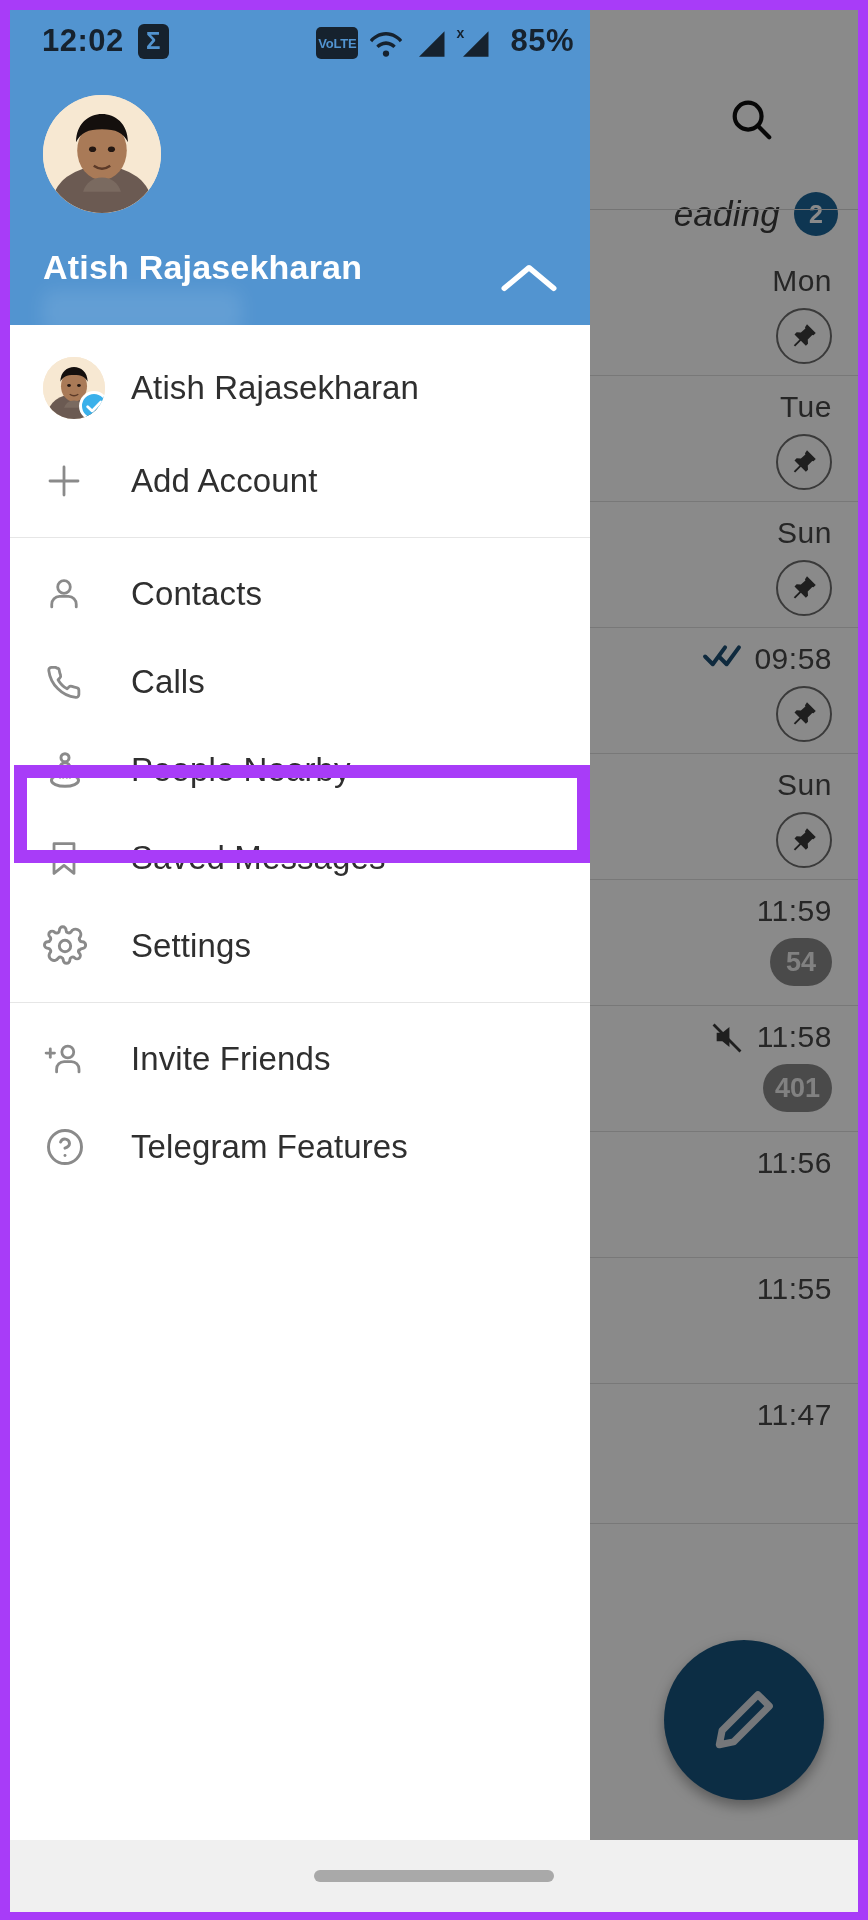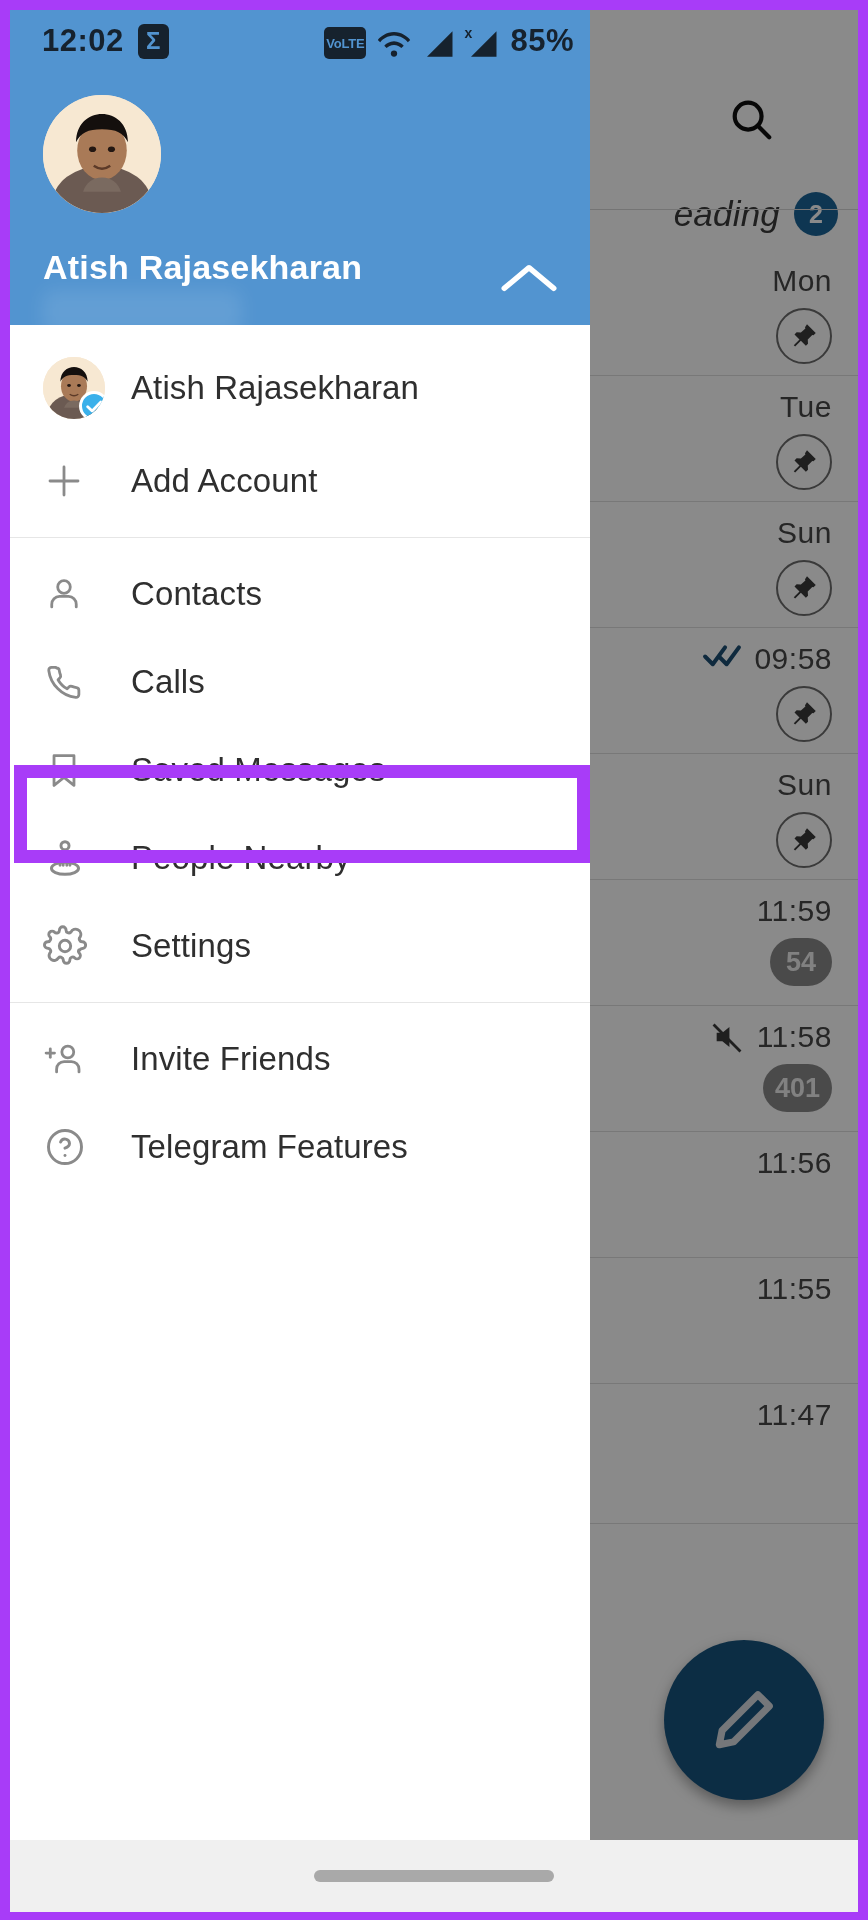--- a/index.html
+++ b/index.html
@@ -412,21 +412,21 @@
             <svg width="34" height="30" viewBox="0 0 22 20" fill="#16222e">
               <path d="M20 1.5v17H3z"></path>
             </svg>
           </span>
           <span class="sb-ic" style="position:relative;">
             <svg width="34" height="30" viewBox="0 0 22 20" fill="#16222e">
               <path d="M20 1.5v17H3z"></path>
             </svg>
             <span style="position:absolute;left:-2px;top:-4px;font-size:14px;font-weight:bold;color:#16222e;">x</span>
           </span>
-          <span class="sb-time" style="">85%</span>
+          <span class="sb-time" style="margin-left:8px;">85%</span>
         </span>
       </div>
 
       <div class="hdr-avatar">
         <svg class="face" viewBox="0 0 100 100" preserveAspectRatio="none">
           <rect width="100" height="100" fill="#f7e8d2"></rect>
           <ellipse cx="50" cy="92" rx="42" ry="32" fill="#6b5a52"></ellipse>
           <ellipse cx="50" cy="47" rx="21" ry="25" fill="#a97a57"></ellipse>
           <path d="M28 40c0-16 11-24 22-24s22 8 22 24c-4-8-10-11-22-11S32 32 28 40z" fill="#140f0d"></path>
           <ellipse cx="42" cy="46" rx="3" ry="2.4" fill="#231712"></ellipse>
@@ -491,39 +491,39 @@
         <div class="menu-item">
           <div class="mi-icon">
             <svg width="42" height="42" viewBox="0 0 24 24" fill="none" stroke="#8a8a8a" stroke-width="1.6" stroke-linecap="round" stroke-linejoin="round">
               <path d="M7.3 3.6H4.9a1.6 1.6 0 0 0-1.6 1.8c.5 4 2.3 7.6 5.1 10.3 2.7 2.8 6.3 4.6 10.3 5.1a1.6 1.6 0 0 0 1.8-1.6v-2.4a1.6 1.6 0 0 0-1.4-1.6c-.9-.1-1.8-.4-2.6-.7a1.6 1.6 0 0 0-1.7.4l-1 1a13 13 0 0 1-5.2-5.2l1-1a1.6 1.6 0 0 0 .4-1.7c-.3-.8-.6-1.7-.7-2.6a1.6 1.6 0 0 0-1.6-1.4z"></path>
             </svg>
           </div>
           <div class="mi-label">Calls</div>
         </div>
         <div class="menu-item">
           <div class="mi-icon">
-            <svg width="42" height="42" viewBox="0 0 24 24" fill="none" stroke="#8a8a8a" stroke-width="1.6" stroke-linecap="round" stroke-linejoin="round">
-              <path d="M6.3 3.8h11.4v17l-5.7-4.6-5.7 4.6z"></path>
-            </svg>
-          </div>
-          <div class="mi-label">Saved Messages</div>
-        </div>
-        <div class="menu-item">
-          <div class="mi-icon">
             <svg width="44" height="44" viewBox="0 0 24 24" fill="none" stroke="#8a8a8a" stroke-width="1.6" stroke-linecap="round" stroke-linejoin="round">
               <circle cx="12" cy="5.3" r="2.2"></circle>
               <path d="M9.3 16v-5.3a2.7 2.7 0 0 1 2.7-2.7 2.7 2.7 0 0 1 2.7 2.7V16"></path>
               <path d="M11 13v3M13 13v3"></path>
               <ellipse cx="12" cy="17.6" rx="7.4" ry="3.3"></ellipse>
             </svg>
           </div>
           <div class="mi-label">People Nearby</div>
         </div>
         <div class="menu-item">
           <div class="mi-icon">
+            <svg width="42" height="42" viewBox="0 0 24 24" fill="none" stroke="#8a8a8a" stroke-width="1.6" stroke-linecap="round" stroke-linejoin="round">
+              <path d="M6.3 3.8h11.4v17l-5.7-4.6-5.7 4.6z"></path>
+            </svg>
+          </div>
+          <div class="mi-label">Saved Messages</div>
+        </div>
+        <div class="menu-item">
+          <div class="mi-icon">
             <svg width="44" height="44" viewBox="0 0 24 24" fill="none" stroke="#8a8a8a" stroke-width="1.6" stroke-linecap="round" stroke-linejoin="round">
               <circle cx="12" cy="12" r="3.1"></circle>
               <path d="M19.5 14.2a1.5 1.5 0 0 0 .3 1.7l.05.05a1.8 1.8 0 1 1-2.55 2.55l-.05-.05a1.5 1.5 0 0 0-1.7-.3 1.5 1.5 0 0 0-.9 1.37v.13a1.8 1.8 0 1 1-3.6 0v-.07a1.5 1.5 0 0 0-.98-1.37 1.5 1.5 0 0 0-1.7.3l-.05.05A1.8 1.8 0 1 1 3.7 15.9l.05-.05a1.5 1.5 0 0 0 .3-1.7 1.5 1.5 0 0 0-1.37-.9H2.6a1.8 1.8 0 1 1 0-3.6h.07a1.5 1.5 0 0 0 1.37-.98 1.5 1.5 0 0 0-.3-1.7L3.7 7a1.8 1.8 0 1 1 2.55-2.55l.05.05a1.5 1.5 0 0 0 1.7.3h.07a1.5 1.5 0 0 0 .9-1.37V3.3a1.8 1.8 0 1 1 3.6 0v.07a1.5 1.5 0 0 0 .9 1.37 1.5 1.5 0 0 0 1.7-.3l.05-.05A1.8 1.8 0 1 1 20.3 7l-.05.05a1.5 1.5 0 0 0-.3 1.7v.07a1.5 1.5 0 0 0 1.37.9h.13a1.8 1.8 0 1 1 0 3.6h-.07a1.5 1.5 0 0 0-1.37.9z"></path>
             </svg>
           </div>
           <div class="mi-label">Settings</div>
         </div>
         <div class="menu-divider"></div>
         <div class="menu-item">
           <div class="mi-icon">

